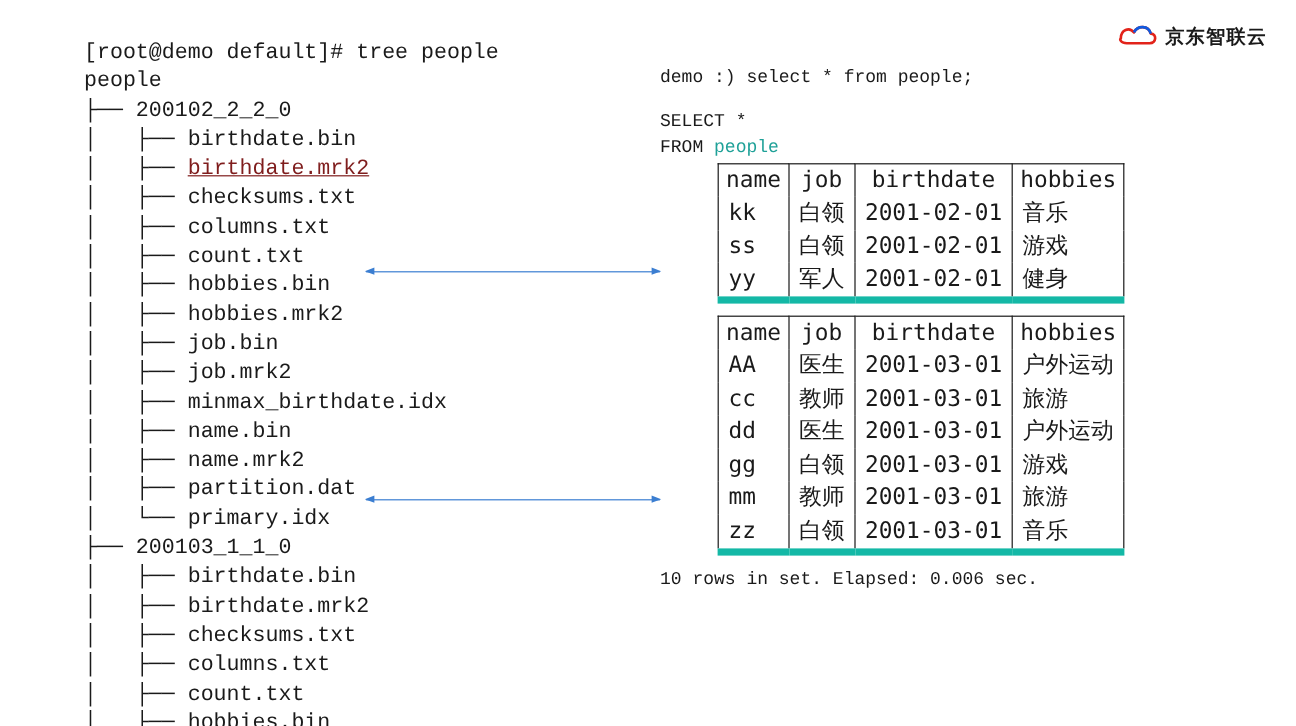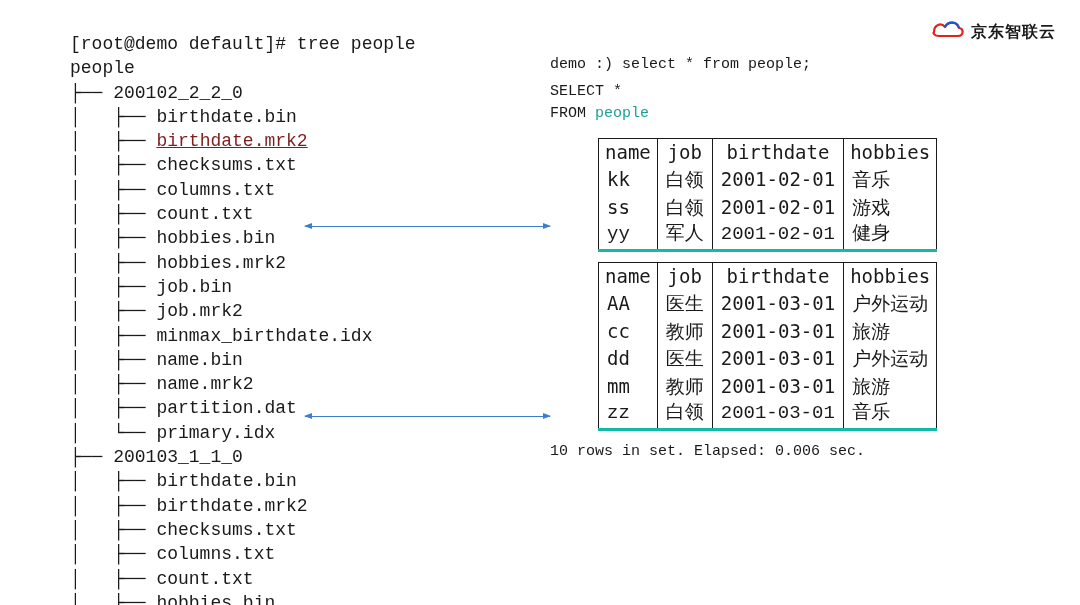--- a/index.html
+++ b/index.html
@@ -45,22 +45,22 @@
       flex: 1;
       padding-left: 110px;
       padding-top: 22px;
       font-size: 15px;
       line-height: 1.5;
     }
     .tree-link {
       color: #7f1d1d;
       text-decoration: underline;
     }
-    .query-line { margin-bottom: 4px; font-size:15px; }
-    .select-block { margin-bottom: 12px; font-size:15px; }
+    .query-line { margin-bottom: 14px; font-size:15px; }
+    .select-block { font-size:15px; }
     .kw-teal { color: #1fa198; }
     .table-block {
       font-size: 19px;
       line-height: 1.45;
       border-collapse: collapse;
       margin-bottom: 10px;
       margin-left: 48px;
     }
     .table-block td {
       border: 1px solid #1a1a1a;
@@ -73,21 +73,21 @@
       border-bottom: none;
       text-align: center;
       padding: 0 6px;
       position: relative;
     }
     .table-block thead td .hdr {
       display: inline-block;
       font-weight: 400;
     }
     .table-block tbody tr td { border-top:none; border-bottom:none; }
-    .table-block tbody tr:last-child td { border-bottom:3px solid #14b8a6;font-family:Liberation Mono, monospace; }
+    .table-block tbody tr:last-child td { border-bottom:6px solid #14b8a6; }
     .rows-summary {
       margin-top: 10px;
       font-size: 15px;
     }
     .arrow {
       position: absolute;
       height: 1px;
       background: #3b7ed1;
     }
     .arrow::before, .arrow::after {
@@ -215,20 +215,26 @@
               <td>2001-03-01</td>
               <td class="cjk">旅游</td>
             </tr>
             <tr>
               <td>dd</td>
               <td class="cjk">医生</td>
               <td>2001-03-01</td>
               <td class="cjk">户外运动</td>
             </tr>
             <tr>
+              <td>gg</td>
+              <td class="cjk">白领</td>
+              <td>2001-03-01</td>
+              <td class="cjk">游戏</td>
+            </tr>
+            <tr>
               <td>mm</td>
               <td class="cjk">教师</td>
               <td>2001-03-01</td>
               <td class="cjk">旅游</td>
             </tr>
             <tr>
               <td>zz</td>
               <td class="cjk">白领</td>
               <td>2001-03-01</td>
               <td class="cjk">音乐</td>

